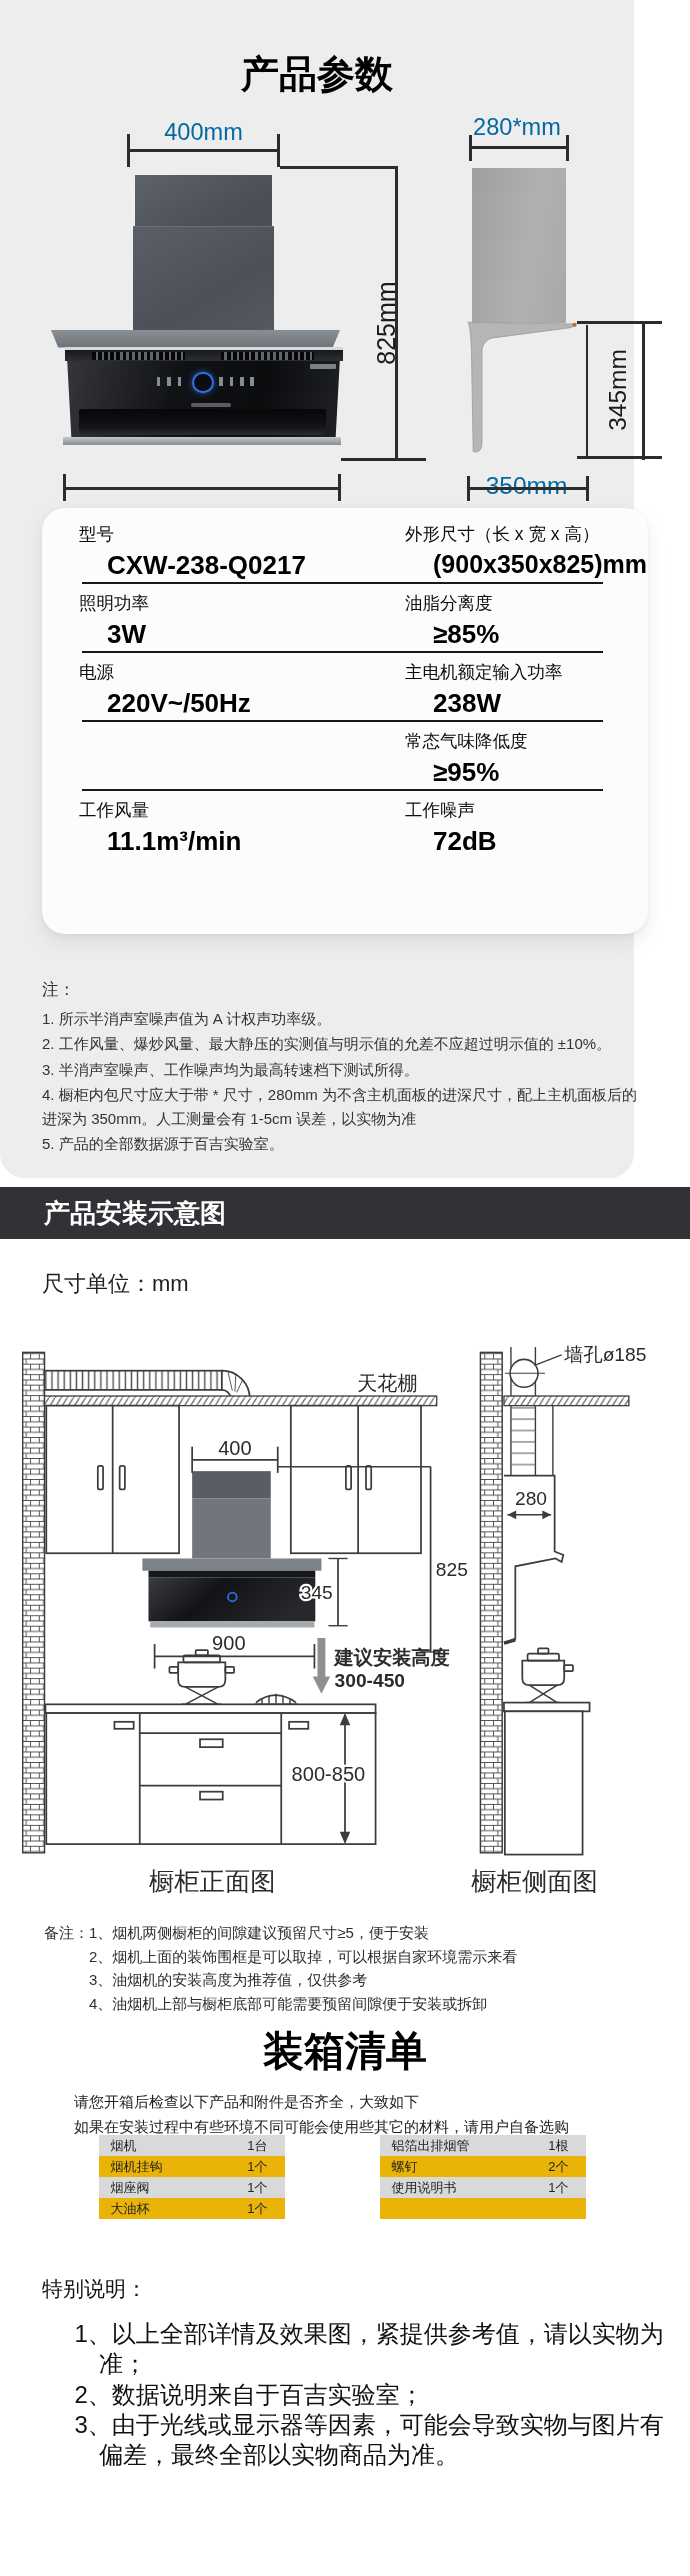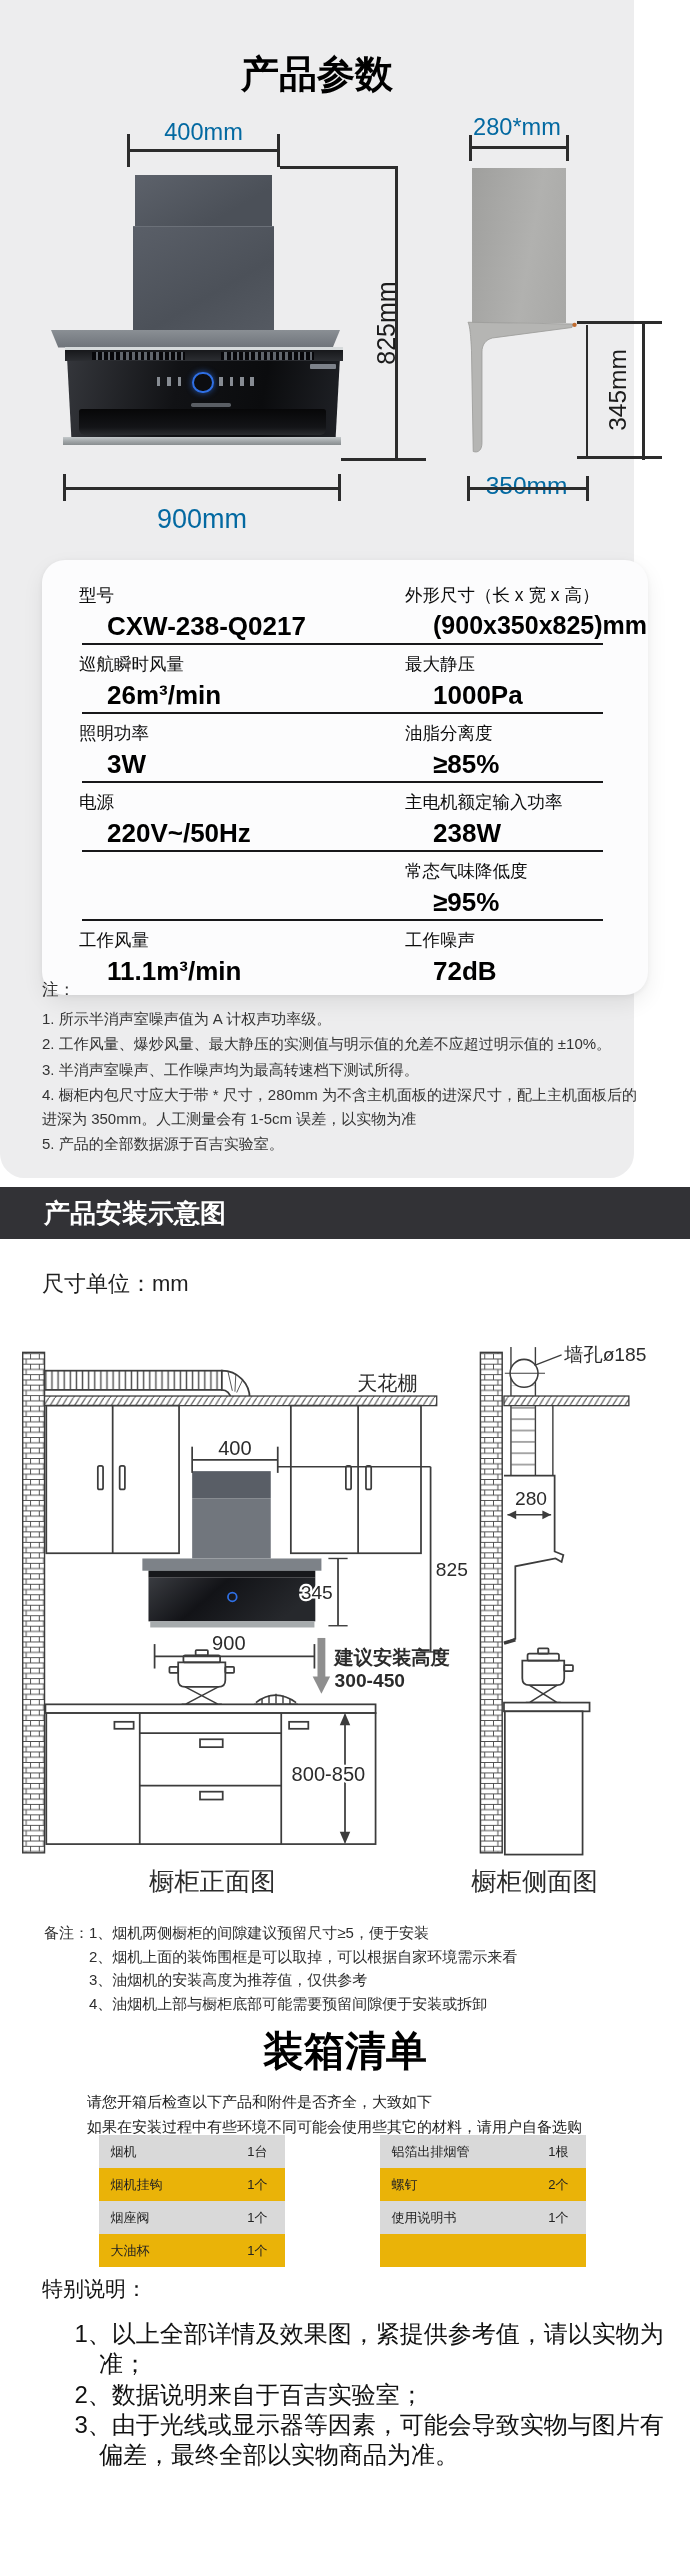--- a/index.html
+++ b/index.html
@@ -39,22 +39,22 @@
   .brand-bar{position:absolute;left:128px;top:42px;width:40px;height:4.4px;background:#5a5e64;border-radius:1.7px;}
   .logo-bar{position:absolute;left:247px;top:2.6px;width:26px;height:5.2px;background:#7d828a;border-radius:0.9px;}
   .fv-slot{position:absolute;left:79px;top:409px;width:247px;height:26px;border-radius:2.6px 2.6px 6.1px 6.1px;
     background:linear-gradient(#070708,#131417 70%,#292b2e);}
   .fv-strip{position:absolute;left:63px;top:437px;width:278px;height:7.9px;
     background:linear-gradient(#c4c9cb,#9da2a4 60%,#888d8f);}
   .sv-column{position:absolute;left:472px;top:168px;width:94px;height:155px;
     background:linear-gradient(100deg,#9f9f9d,#b1b1af 60%,#a8a8a6);}
   .sv-profile{position:absolute;left:461px;top:315px;}
   
-  .spec-card{position:absolute;left:42px;top:560px;width:606px;height:419px;
-    background:#fcfcfd;border-radius:23px;padding-top:16px;
+  .spec-card{position:absolute;left:42px;top:508px;width:606px;height:419px;
+    background:#fcfcfd;border-radius:23px;padding-top:7px;
     box-shadow:0 8.7px 21px rgba(0,0,0,.07),0 1.7px 5.2px rgba(0,0,0,.05);}
   .spec-row{position:relative;height:69px;}
   .spec-cell-l{position:absolute;left:37px;top:7px;}
   .spec-cell-r{position:absolute;left:363px;top:7px;}
   .spec-label{font-size:17.5px;color:#0d0d0d;}
   .spec-value{font-size:26px;font-weight:700;color:#000;margin:4.4px 0 0 28px;white-space:nowrap;}
   .spec-divider{position:absolute;left:40px;right:45px;bottom:0;height:1.7px;background:#18181a;}
   
   .notes{position:absolute;left:42px;top:979px;width:603px;color:#333;}
   .notes-heading{font-size:16.6px;margin-bottom:6.1px;color:#2e2e2e;}
@@ -65,25 +65,25 @@
   .unit-label{position:absolute;left:42px;top:1269px;font-size:22px;color:#1f1f1f;}
   .diagram{position:absolute;left:0;top:1311px;}
   .diagram text{stroke:none;fill:#2b2b2b;}
   .diagram text.halo{paint-order:stroke;stroke:#ffffff;stroke-width:5px;}
   .remarks{position:absolute;left:44px;top:1921px;display:flex;color:#2e2e2e;}
   .remarks-label{font-size:15px;line-height:23.6px;}
   .remark-item{font-size:15px;line-height:23.6px;}
   
   .packing-title{position:absolute;left:0;top:2024px;width:100%;text-align:center;
     font-size:41px;font-weight:700;color:#000;}
-  .packing-intro{position:absolute;left:87px;top:2090px;font-size:15px;line-height:24.5px;color:#222;}
+  .packing-intro{position:absolute;left:74px;top:2090px;font-size:15px;line-height:24.5px;color:#222;}
   .pk-table{position:absolute;top:2135px;}
   .pk-table.left{left:99px;width:186px;}
   .pk-table.right{left:380px;width:206px;}
-  .pk-row{height:33px;display:flex;align-items:center;font-size:13px;color:#222;}
+  .pk-row{height:21px;display:flex;align-items:center;font-size:13px;color:#222;}
   .pk-row.odd{background:#d9d9d9;}
   .pk-row.even{background:#eab308;}
   .pk-name{padding-left:11.4px;}
   .pk-qty{margin-left:auto;padding-right:17.5px;}
   
   .special{position:absolute;left:42px;top:2275px;width:622px;color:#111;}
   .special-heading{font-size:21px;margin-bottom:15.7px;}
   .special-item{font-size:24px;line-height:30px;padding-left:57px;text-indent:-24.5px;margin-bottom:0.9px;}
 </style>
 </head>
@@ -145,31 +145,20 @@
 
   <div class="spec-card">
     <div class="spec-row">
       <div class="spec-cell-l">
           <div class="spec-label">型号</div>
           <div class="spec-value">CXW-238-Q0217</div>
         </div>
       <div class="spec-cell-r">
           <div class="spec-label">外形尺寸（长 x 宽 x 高）</div>
           <div class="spec-value" style="font-size:25px;">(900x350x825)mm</div>
-        </div>
-      <div class="spec-divider"></div>
-    </div>
-    <div class="spec-row">
-      <div class="spec-cell-l">
-          <div class="spec-label">巡航瞬时风量</div>
-          <div class="spec-value">26m³/min</div>
-        </div>
-      <div class="spec-cell-r">
-          <div class="spec-label">最大静压</div>
-          <div class="spec-value">1000Pa</div>
         </div>
       <div class="spec-divider"></div>
     </div>
     <div class="spec-row">
       <div class="spec-cell-l">
           <div class="spec-label">照明功率</div>
           <div class="spec-value">3W</div>
         </div>
       <div class="spec-cell-r">
           <div class="spec-label">油脂分离度</div>

